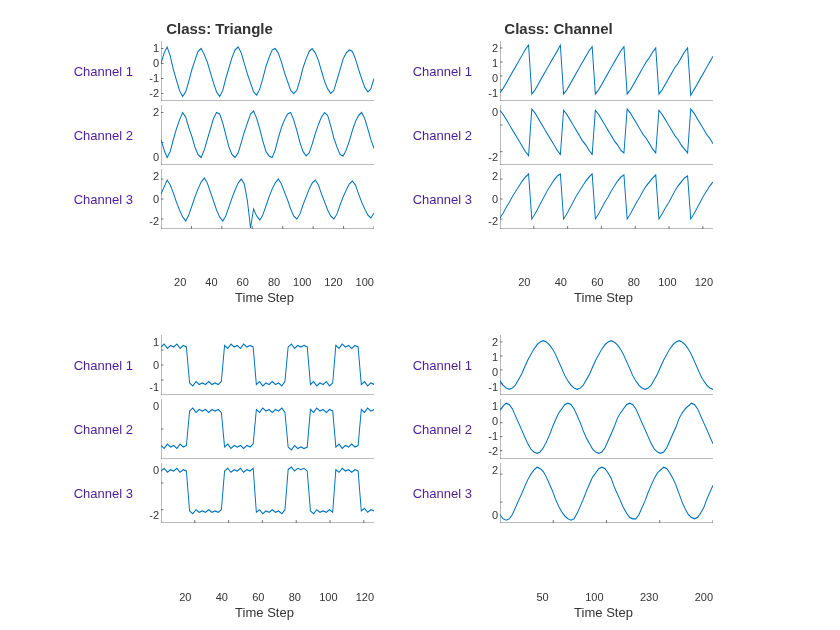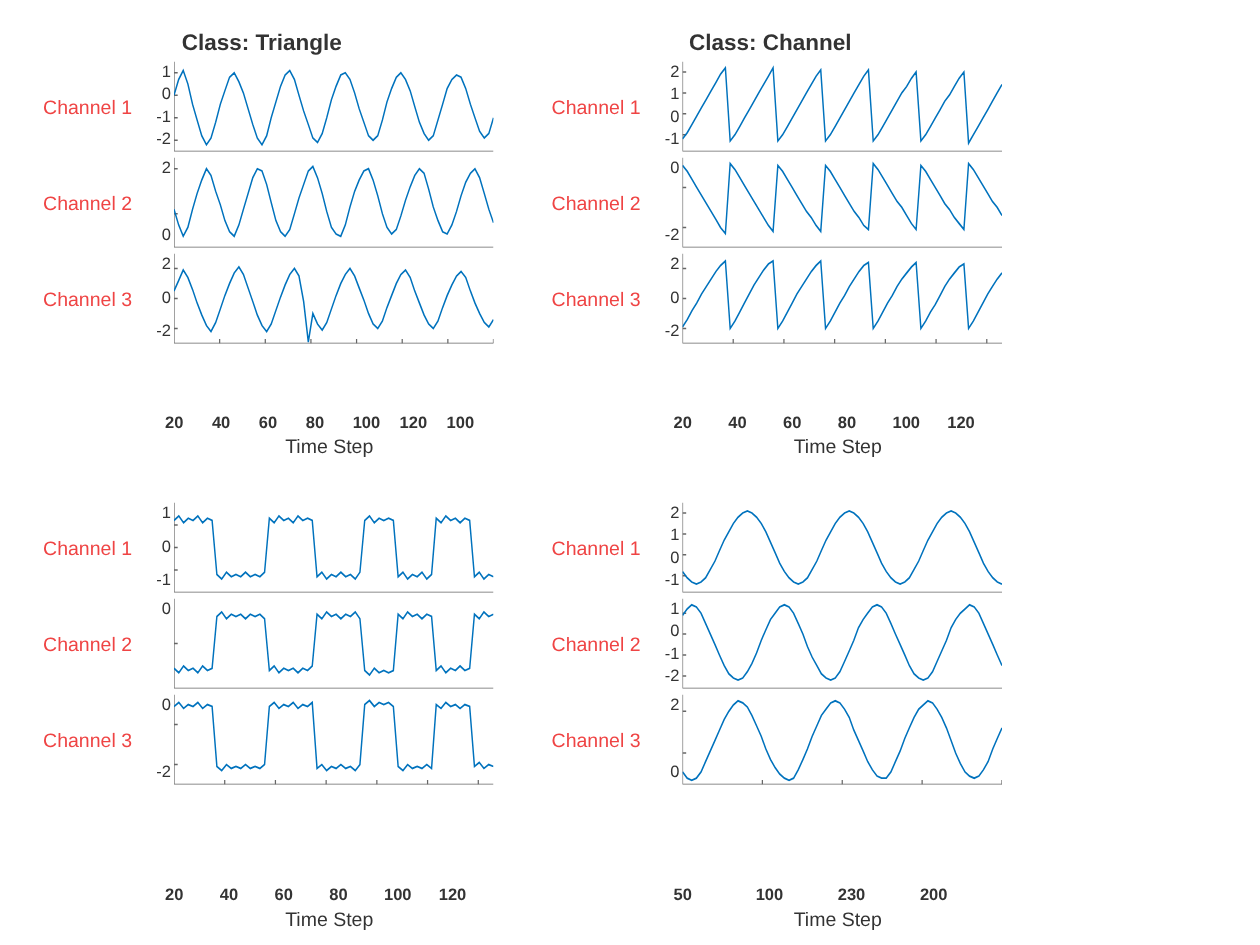--- a/index.html
+++ b/index.html
@@ -14,20 +14,21 @@
     position: relative;
     width: 688px;
     height: 630px;
     box-sizing: border-box;
     padding: 20px 20px 10px 20px;
     display: grid;
     grid-template-columns: 1fr 1fr;
     grid-template-rows: 1fr 1fr;
     column-gap: 30px;
     row-gap: 30px;
+    margin-left: 45px;
   }
   .panel {
     display: flex;
     flex-direction: column;
   }
   .panel-title {
     text-align: center;
     font-weight: bold;
     font-size: 15px;
     margin-bottom: 4px;
@@ -43,21 +44,21 @@
     flex-direction: row;
     align-items: stretch;
   }
   .ylabel {
     width: 68px;
     display: flex;
     align-items: center;
     justify-content: flex-end;
     padding-right: 4px;
     font-size: 13px;
-    color: #ef4444;
+    color: #4c1d95;
   }
   .yticks {
     width: 22px;
     display: flex;
     flex-direction: column;
     justify-content: space-between;
     text-align: right;
     font-size: 11px;
     color: #333;
     padding: 2px 2px 2px 0;
@@ -93,21 +94,21 @@
   }
   .xticks {
     width: 100%;
     display: flex;
     flex-direction: row;
     font-size: 11px;
     color: #333;
     justify-content: space-between;
     padding: 0 2px 0 2px;
   }
-  .xticks span { flex:1; text-align:left; white-space: nowrap; font-weight: bold; }
+  .xticks span { flex:1; text-align:right; white-space: nowrap; }
   .xlabel {
     font-size: 13px;
     margin-top: 2px;
   }
   .tick-mark {
     stroke:#666;
     stroke-width:1;
   }
 </style>
 </head>

